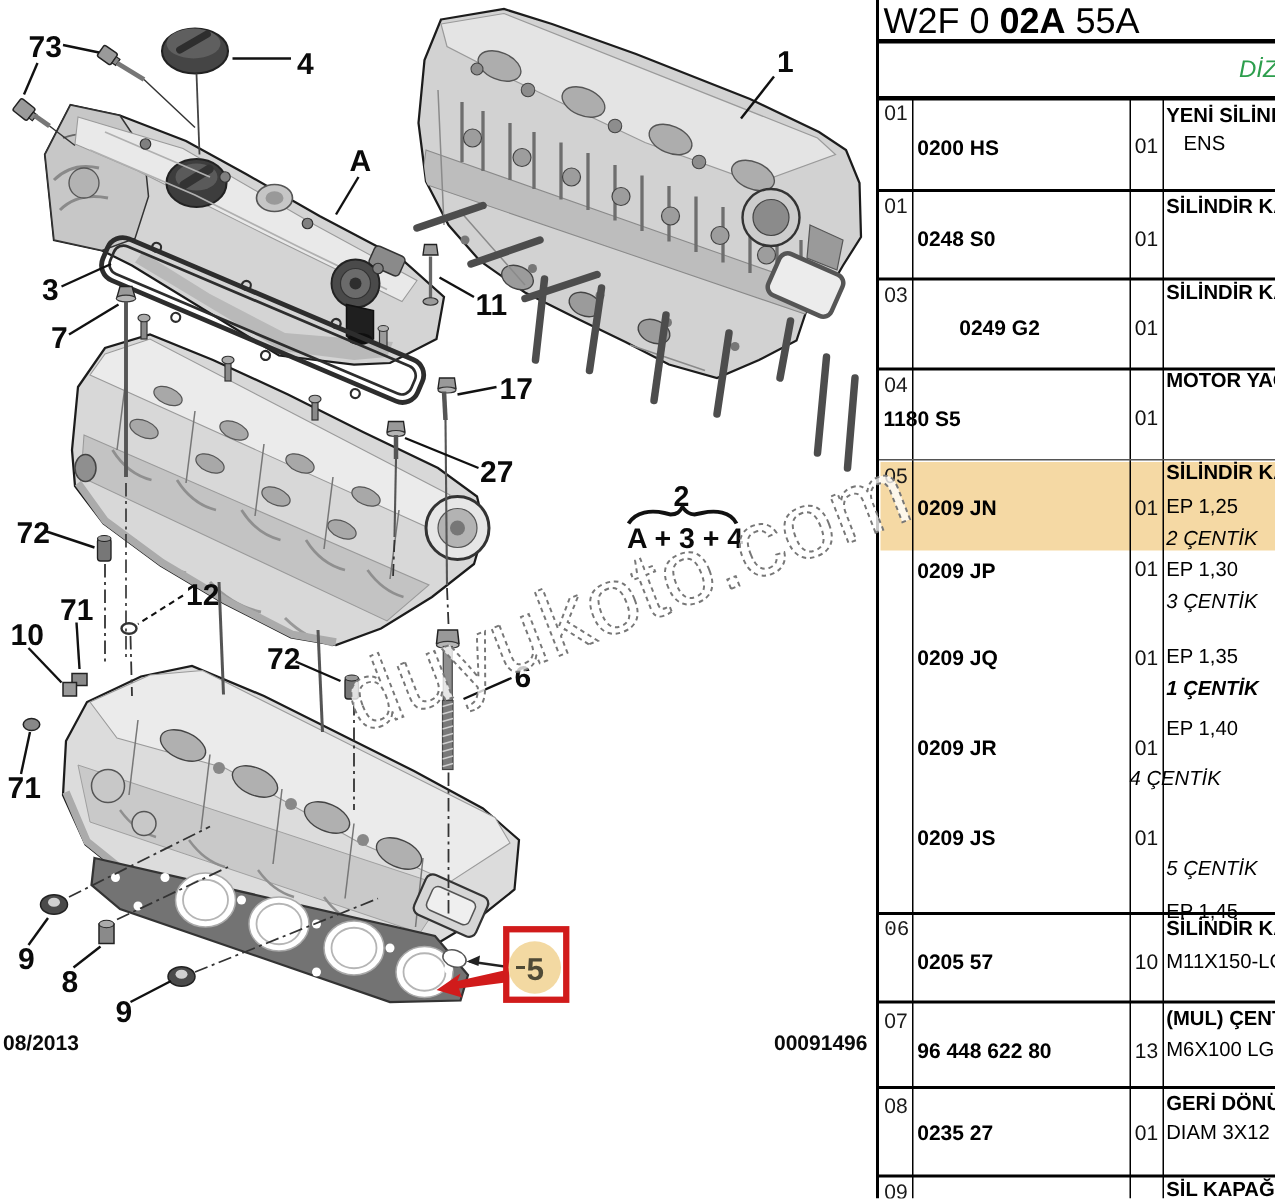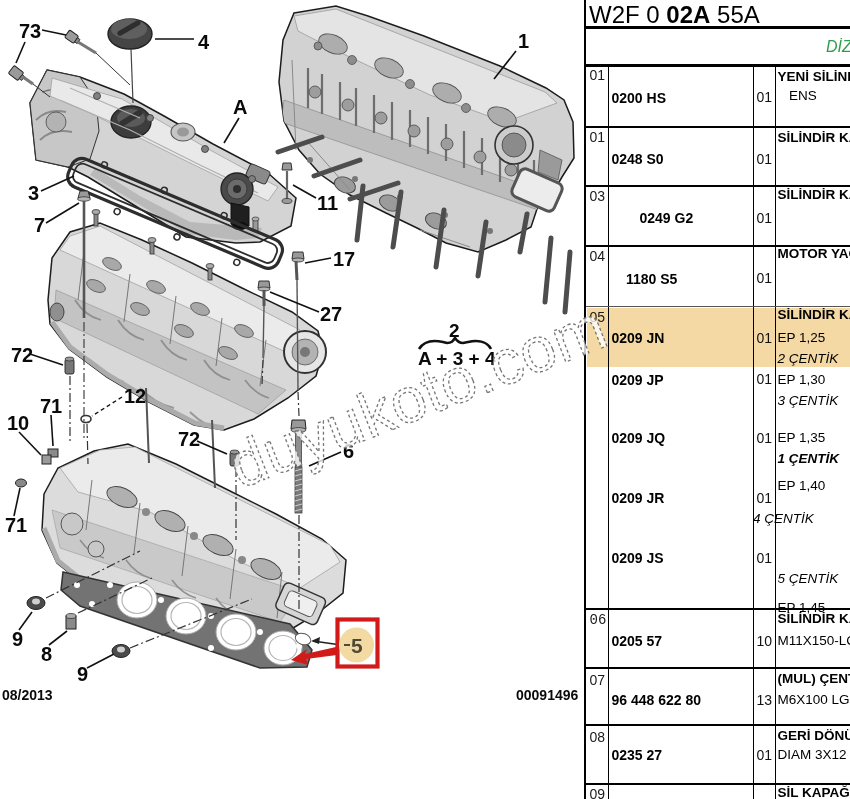--- a/index.html
+++ b/index.html
@@ -471,21 +471,21 @@
 <div class="abs pn" style="left:611.5px;top:154px;">0248 S0</div>
 <div class="abs qty" style="left:756.5px;top:153.5px;">01</div>
 <div class="abs d1" style="left:777.5px;top:132.5px;">SİLİNDİR KAPAĞI</div>
 
 <div class="abs num" style="left:589.5px;top:191px;">03</div>
 <div class="abs pn" style="left:611.5px;top:213px;padding-left:28px;">0249 G2</div>
 <div class="abs qty" style="left:756.5px;top:212.5px;">01</div>
 <div class="abs d1" style="left:777.5px;top:189.5px;">SİLİNDİR KAFASI</div>
 
 <div class="abs num" style="left:589.5px;top:251px;">04</div>
-<div class="abs pn" style="left:626px;top:273.5px;">1180 S5</div>
+<div class="abs pn" style="left:589px;top:273.5px;">1180 S5</div>
 <div class="abs qty" style="left:756.5px;top:273px;">01</div>
 <div class="abs d1" style="left:777.5px;top:249px;">MOTOR YAĞI</div>
 
 <div class="abs num" style="left:589.5px;top:312px;">05</div>
 <div class="abs pn" style="left:611.5px;top:333px;">0209 JN</div>
 <div class="abs qty" style="left:756.5px;top:332.5px;">01</div>
 <div class="abs d1" style="left:777.5px;top:310px;">SİLİNDİR KAFASI</div>
 <div class="abs d2" style="left:777.5px;top:333px;">EP 1,25</div>
 <div class="abs d3" style="left:777.5px;top:353.5px;">2 ÇENTİK</div>
 

